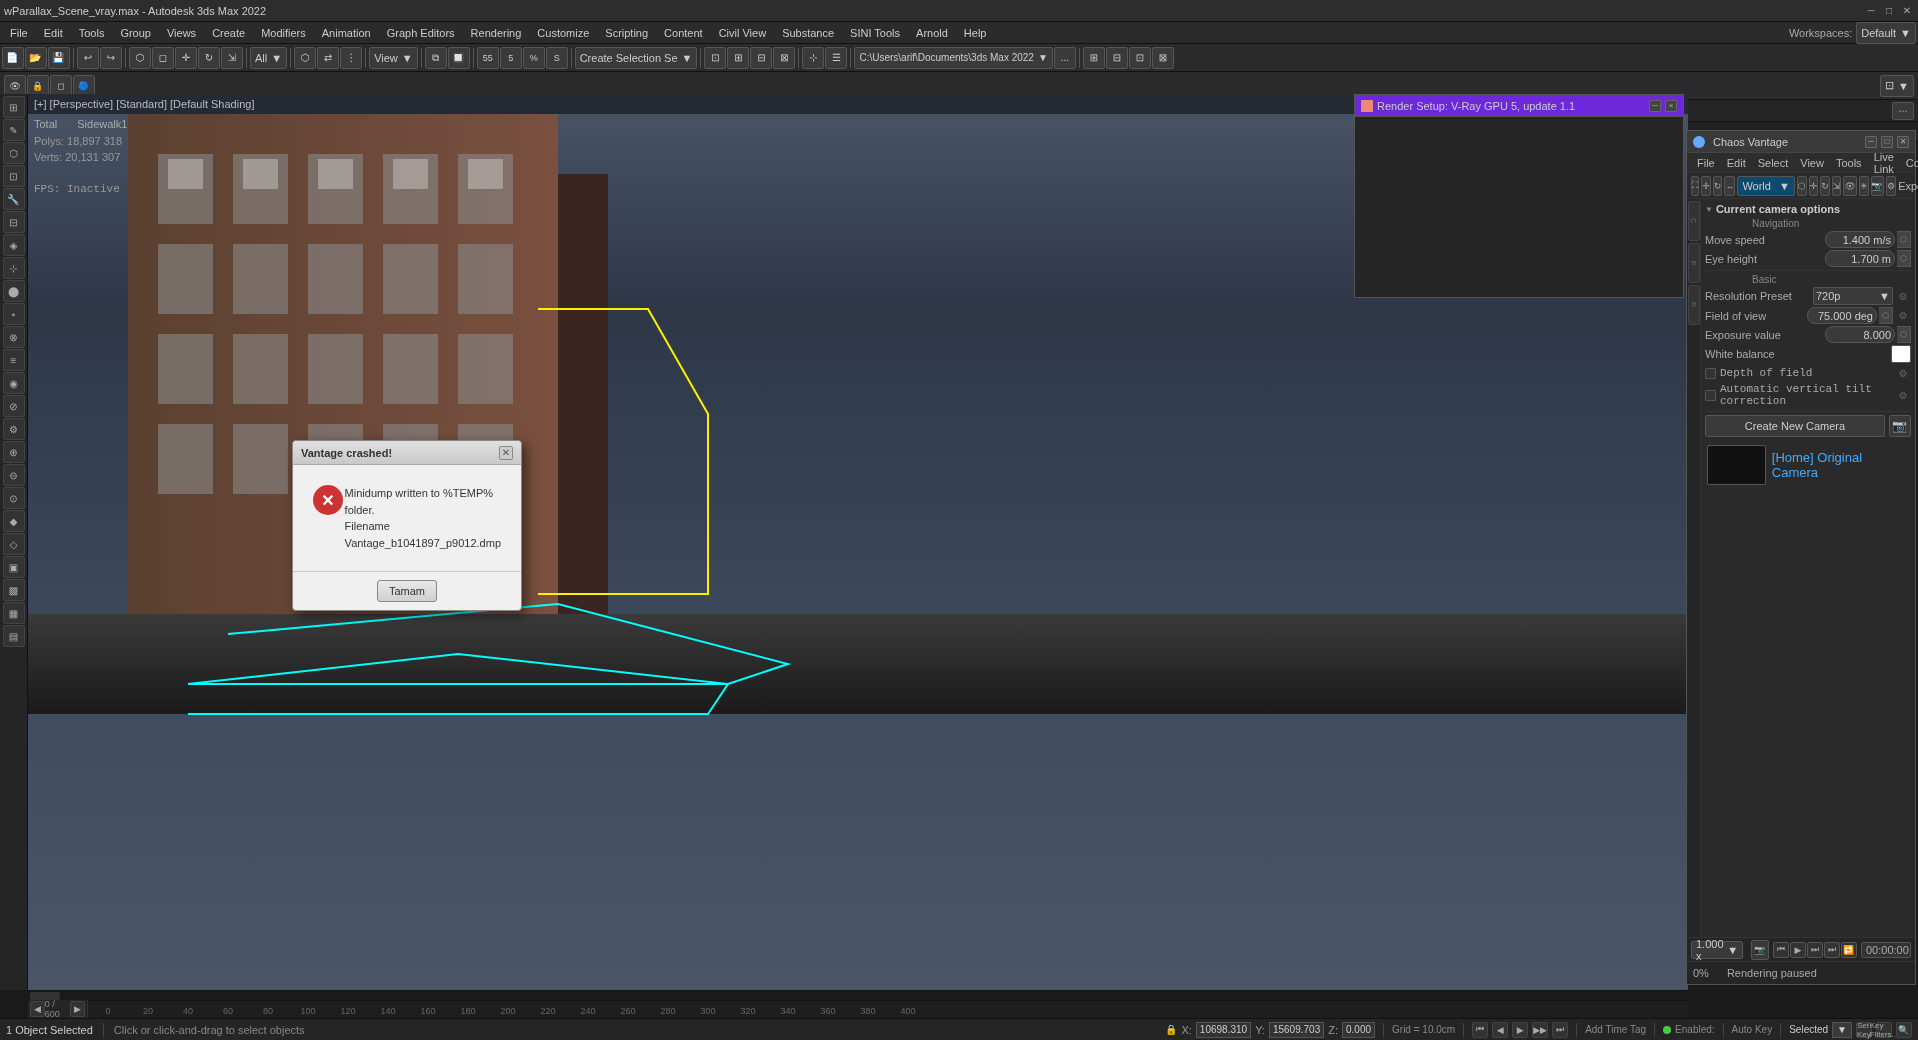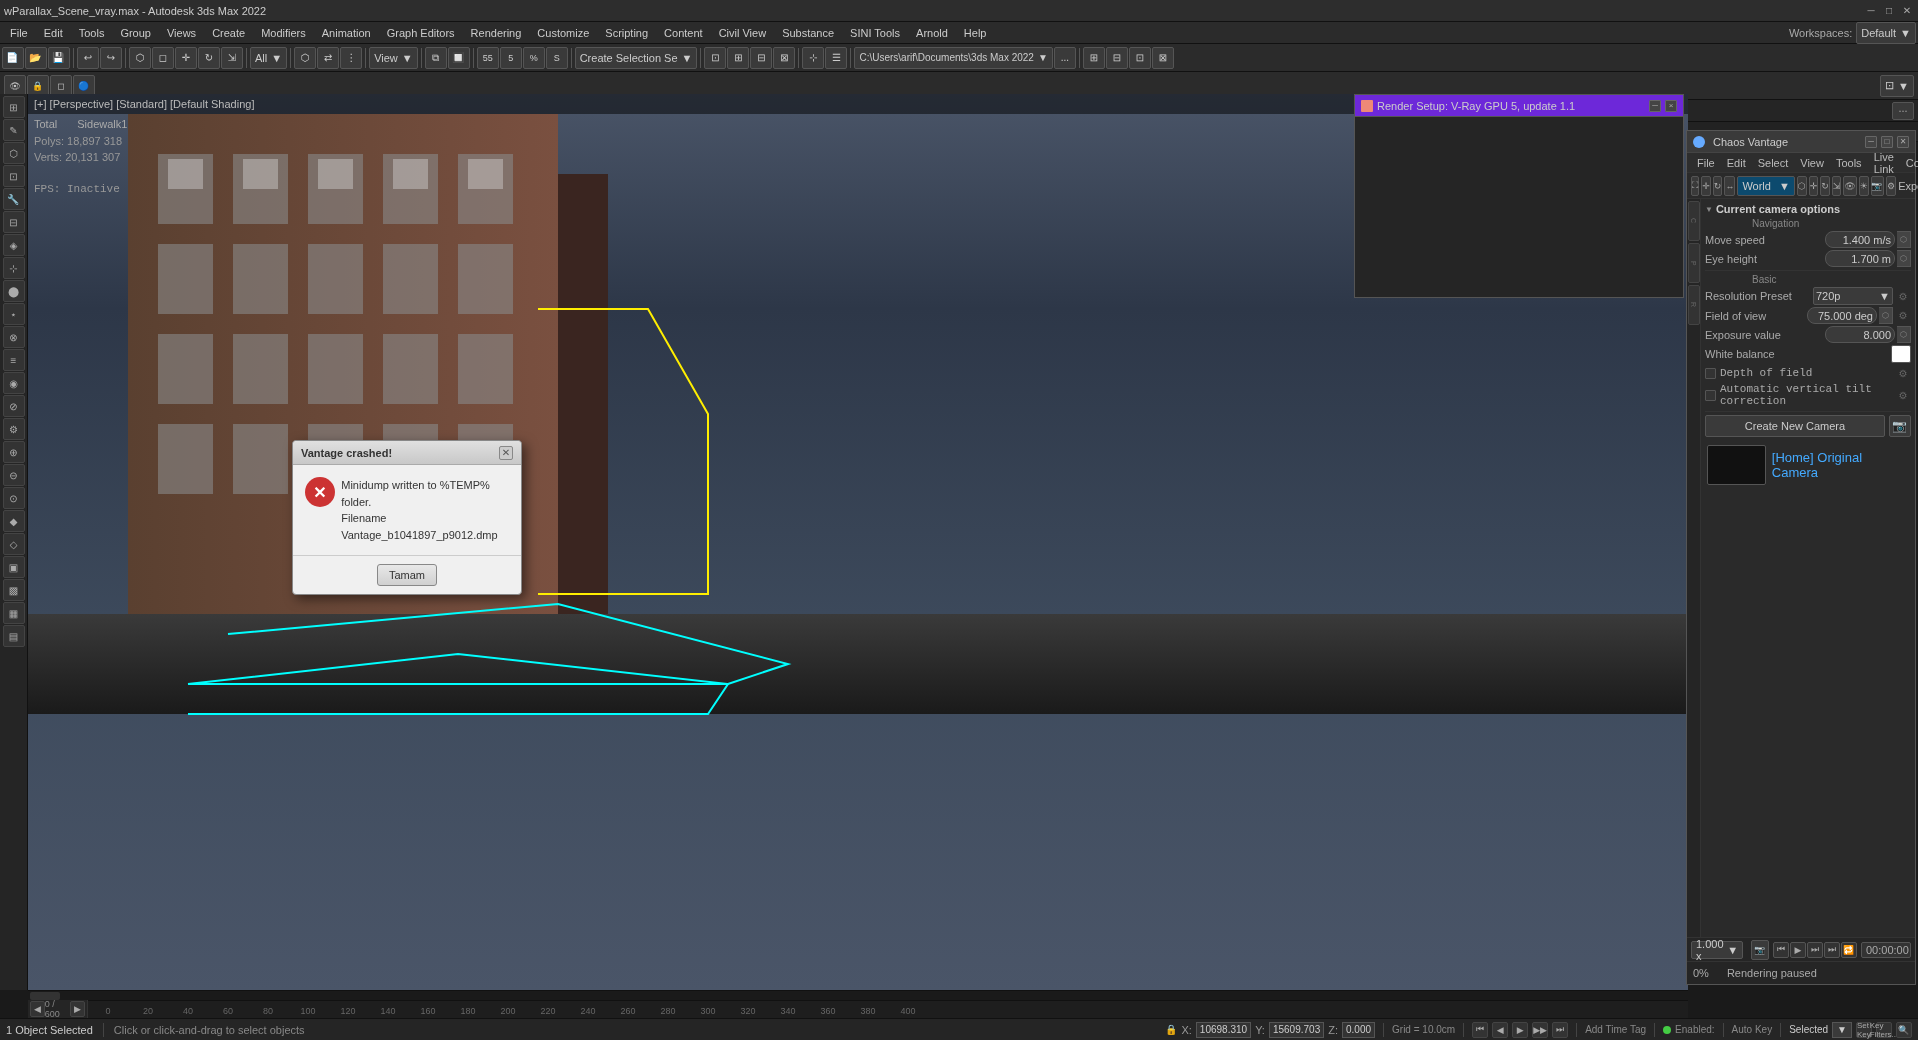--- a/index.html
+++ b/index.html
@@ -285,21 +285,21 @@
     #crash-close-btn {
       width: 14px; height: 14px;
       background: #ccc;
       border: 1px solid #888;
       border-radius: 2px;
       font-size: 10px;
       display: flex; align-items: center; justify-content: center;
       cursor: pointer; color: #555;
     }
     #crash-body {
-      padding: 12px;
+      padding: 20px;
       display: flex;
       gap: 10px;
       align-items: flex-start;
     }
     #crash-text {
       font-size: 11px;
       color: #333;
       line-height: 1.5;
     }
     #crash-footer {

